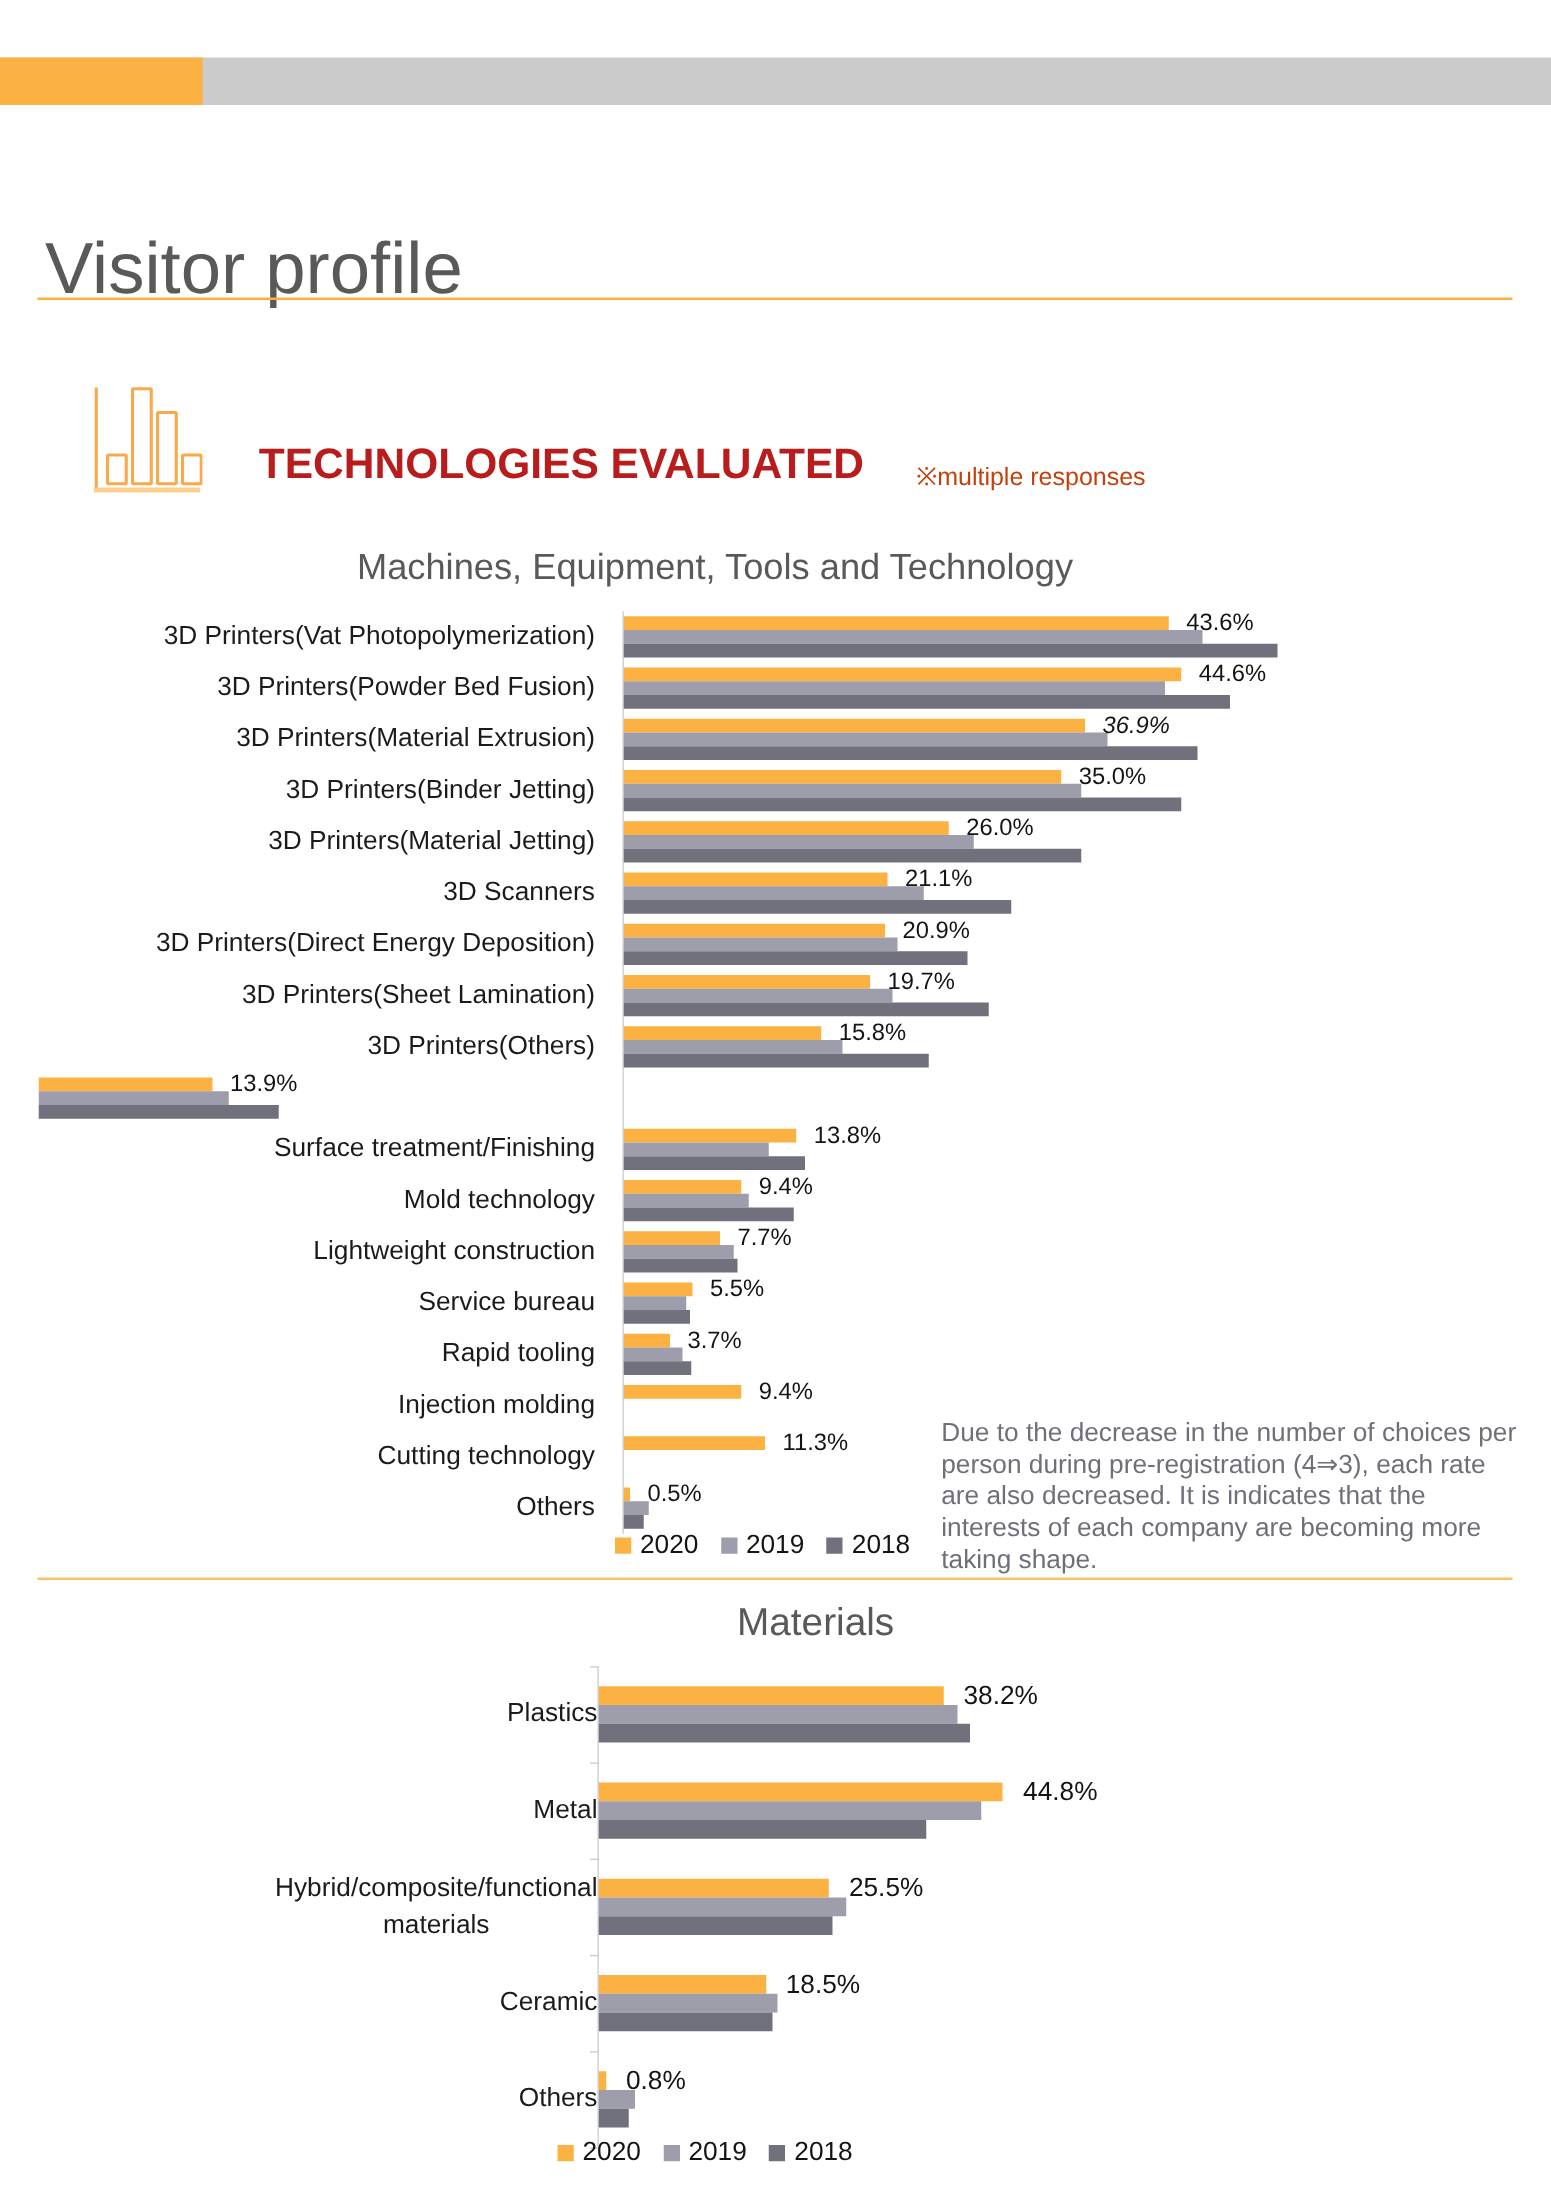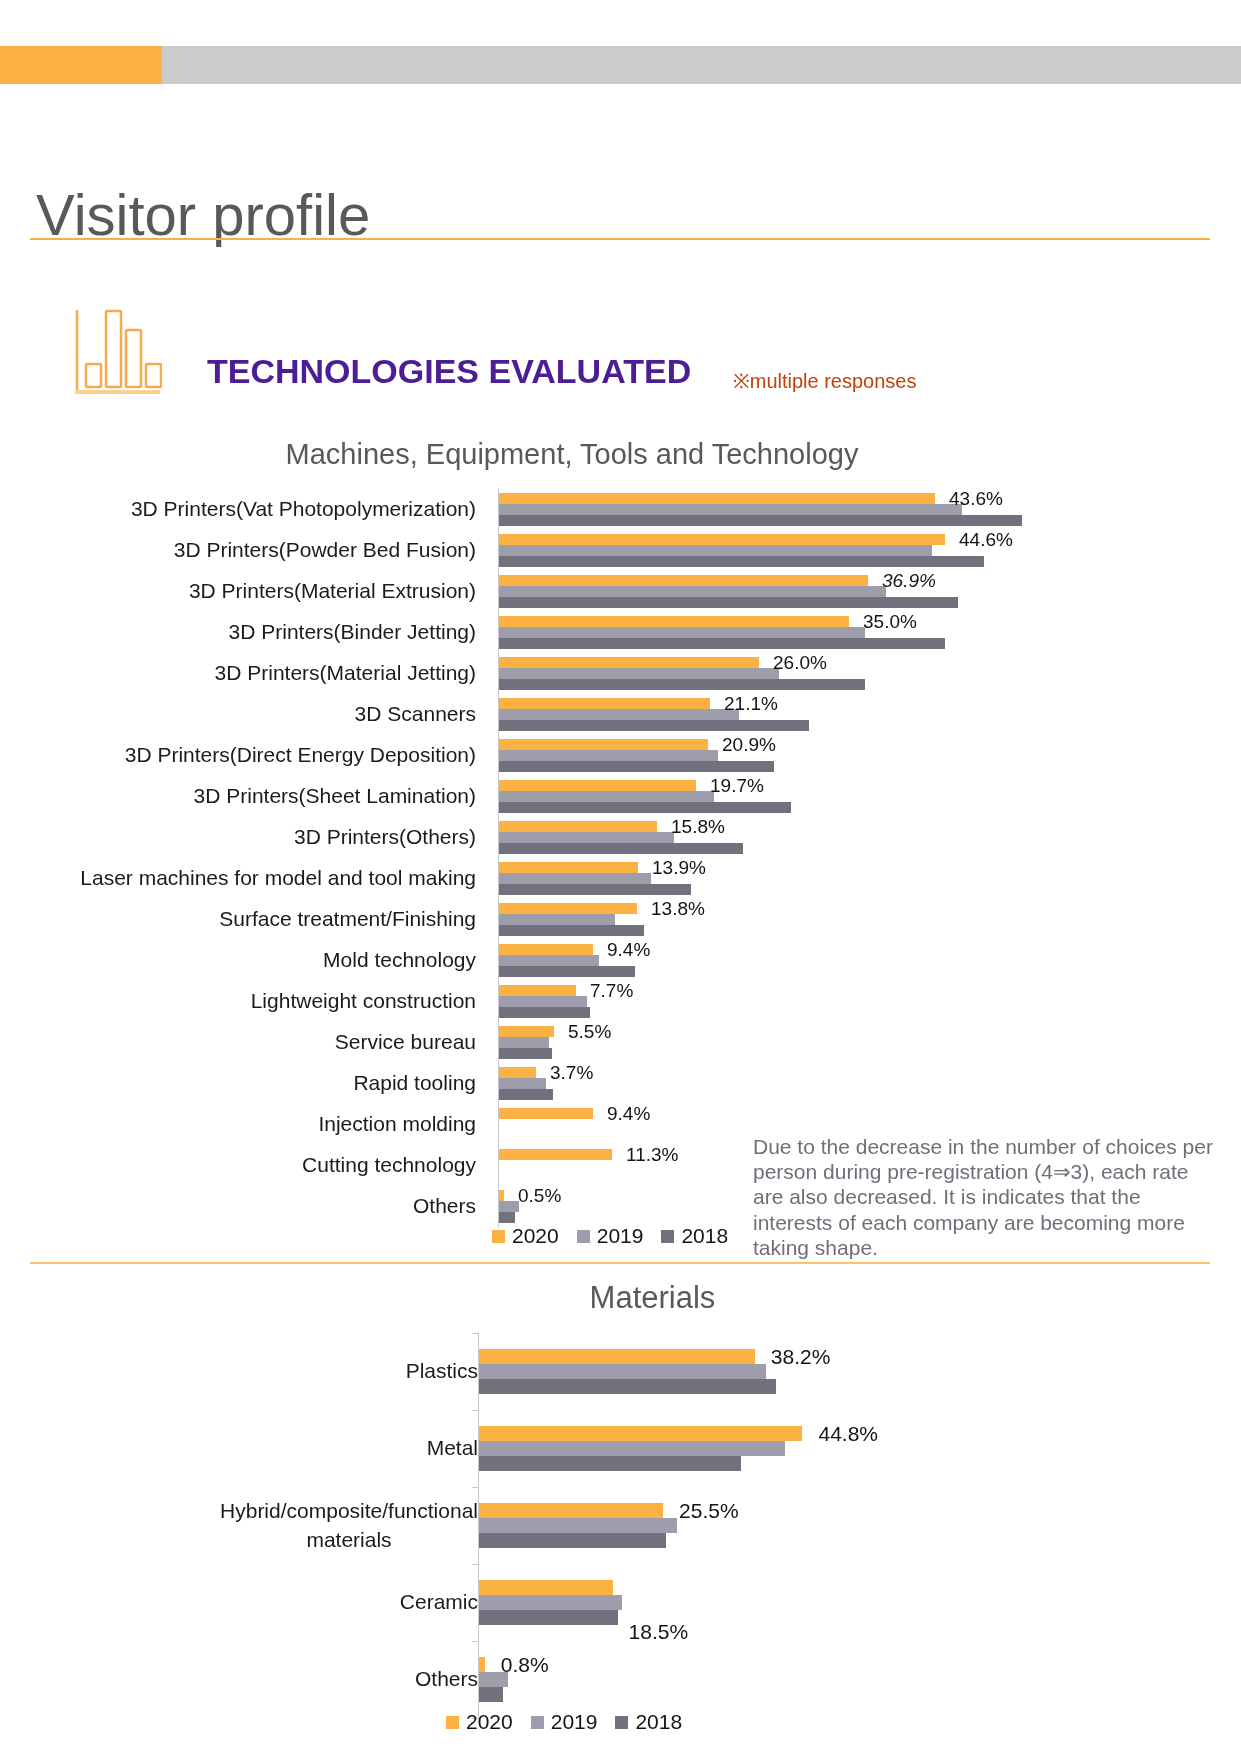--- a/index.html
+++ b/index.html
@@ -7,21 +7,21 @@
     position:relative;width:1241px;height:1754px;background:#ffffff;
     font-family:"Liberation Sans",sans-serif;overflow:hidden;margin:0 auto;
   }
   
   .top-bar{position:absolute;left:0;top:46px;width:1241px;height:38px;background:#cbcbcb;}
   .top-bar-orange{position:absolute;left:0;top:0;width:162px;height:38px;background:#fcb242;}
   .page-title{position:absolute;left:36px;top:142px;font-size:58px;font-weight:400;color:#595959;letter-spacing:0;}
   .title-rule{position:absolute;left:30px;top:238px;width:1180px;height:2px;background:#fbb040;}
   
   .chart-icon{position:absolute;left:72px;top:306px;width:90px;height:92px;}
-  .section-heading{position:absolute;left:207px;top:352px;font-size:34px;font-weight:700;color:#4c1d95;}
+  .section-heading{position:absolute;left:207px;top:352px;font-size:34px;font-weight:700;color:#b91c1c;}
   .section-note{position:absolute;left:733px;top:367px;font-size:20px;color:#c2410c;}
   .chart-title{position:absolute;color:#595959;}
   .chart1-title{left:0;width:1144px;top:438px;font-size:29px;text-align:center;}
   .chart2-title{left:32px;width:1241px;top:1280px;font-size:31px;text-align:center;}
   
   .chart{position:absolute;}
   .chart1{left:30px;top:489px;width:1180px;height:738px;}
   .chart2{left:30px;top:1333px;width:1000px;height:385px;}
   .chart .axis{position:absolute;top:0;width:1px;background:#c7c7cf;}
   .chart1 .axis{left:468px;height:738px;}
@@ -174,23 +174,20 @@
           <div class="cat-label">3D Printers(Others)</div>
         </div>
         <div class="plot-cell">
           <div class="bar" style="width: 29.2593%; background: rgb(252, 178, 66);"></div>
           <div class="bar" style="width: 32.4074%; background: rgb(157, 157, 171);"></div>
           <div class="bar" style="width: 45.1852%; background: rgb(113, 113, 126);"></div>
           <div class="val-label" style="left: 172px;">15.8%</div>
         </div>
       </div>
       <div class="chart-row">
-        <div class="cat-cell">
-          <div class="cat-label">Laser machines for model and tool making</div>
-        </div>
         <div class="plot-cell">
           <div class="bar" style="width: 25.7407%; background: rgb(252, 178, 66);"></div>
           <div class="bar" style="width: 28.1481%; background: rgb(157, 157, 171);"></div>
           <div class="bar" style="width: 35.5556%; background: rgb(113, 113, 126);"></div>
           <div class="val-label" style="left: 153px;">13.9%</div>
         </div>
       </div>
       <div class="chart-row">
         <div class="cat-cell">
           <div class="cat-label">Surface treatment/Finishing</div>
@@ -339,21 +336,21 @@
         </div>
       </div>
       <div class="chart-row">
         <div class="cat-cell">
           <div class="cat-label">Ceramic</div>
         </div>
         <div class="plot-cell">
           <div class="bar" style="width: 37%; background: rgb(252, 178, 66);"></div>
           <div class="bar" style="width: 39.6%; background: rgb(157, 157, 171);"></div>
           <div class="bar" style="width: 38.4%; background: rgb(113, 113, 126);"></div>
-          <div class="val-label" style="left: 149.57px; margin-top: 44px;">18.5%</div>
+          <div class="val-label" style="left: 149.57px;">18.5%</div>
         </div>
       </div>
       <div class="chart-row">
         <div class="cat-cell">
           <div class="cat-label">Others</div>
         </div>
         <div class="plot-cell">
           <div class="bar" style="width: 1.6%; background: rgb(252, 178, 66);"></div>
           <div class="bar" style="width: 8%; background: rgb(157, 157, 171);"></div>
           <div class="bar" style="width: 6.6%; background: rgb(113, 113, 126);"></div>

